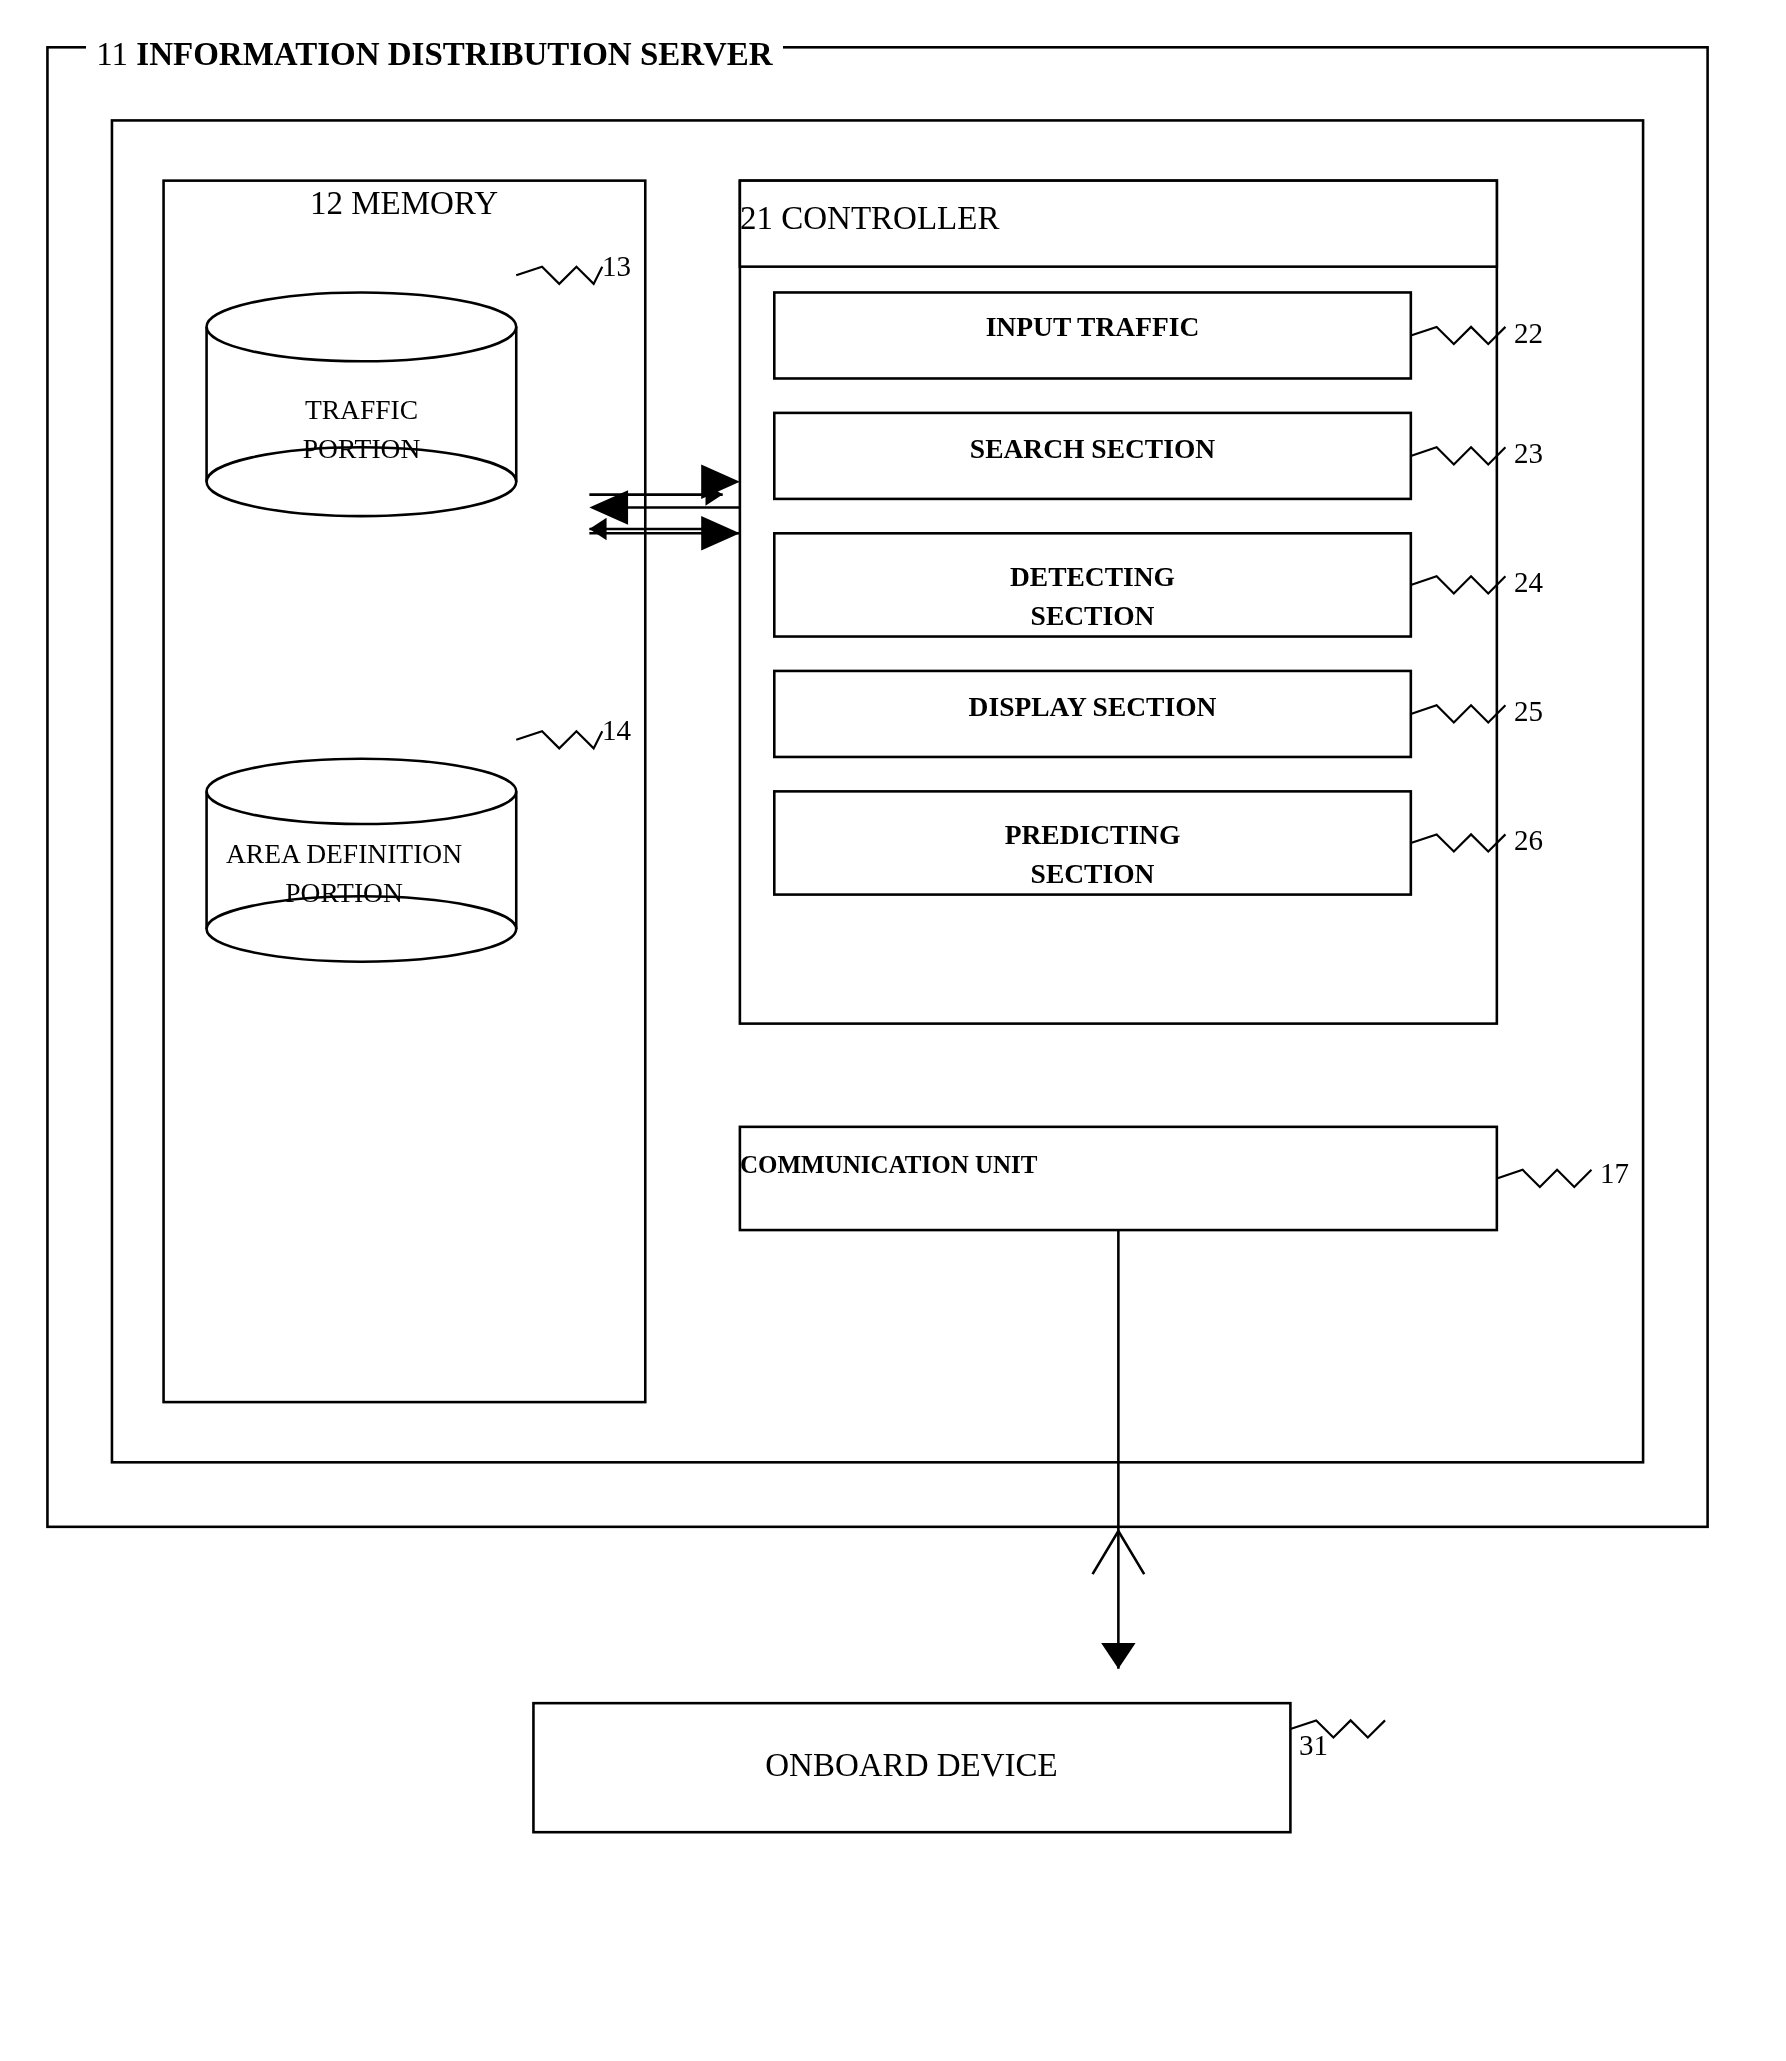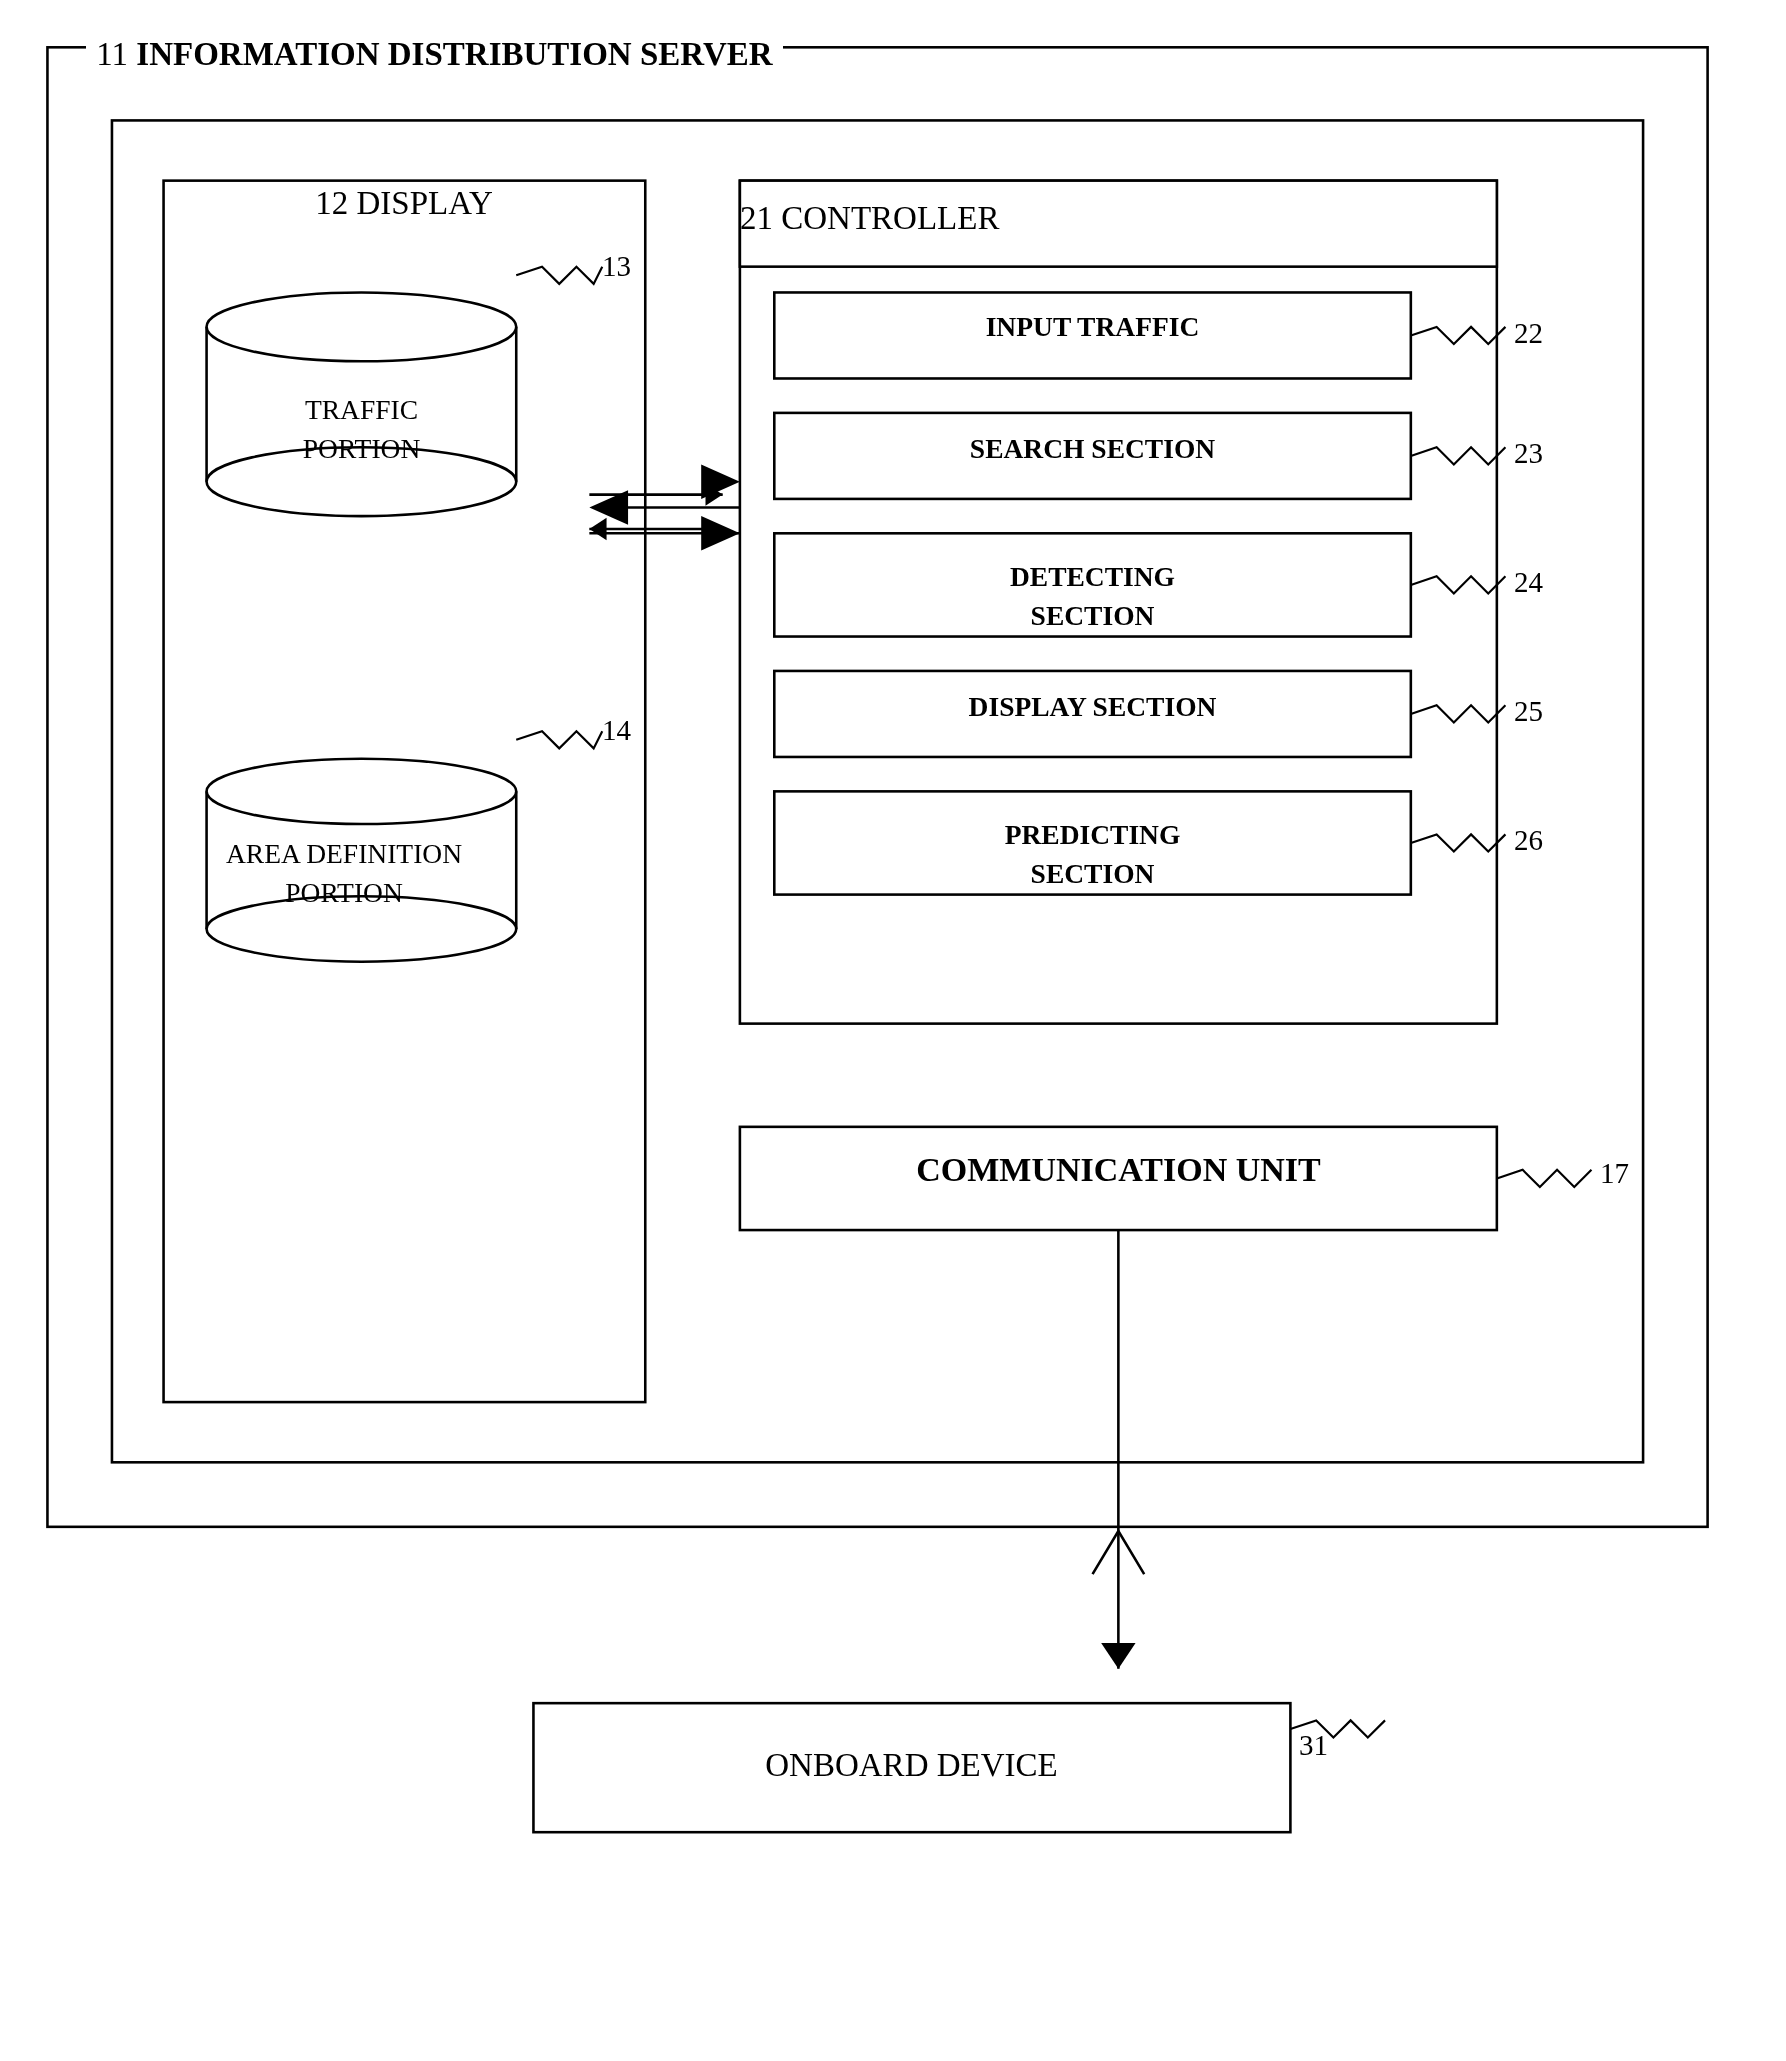--- a/index.html
+++ b/index.html
@@ -105,21 +105,21 @@
 
   </svg>
 
   <div style="position:absolute; top:36px; left:86px; background:#fff; padding:0 10.3px; font-size:33px; font-weight:bold;">
     <span style="font-weight:normal;">11</span>
     <span>INFORMATION DISTRIBUTION SERVER</span>
   </div>
 
   <div style="position:absolute; top:185px; left:163px; width:482px; text-align:center; font-size:33px;">
     <span style="font-weight:normal;">12</span>
-    <span>DISPLAY</span>
+    <span>MEMORY</span>
   </div>
 
   <div style="position:absolute; top:391px; left:241px; width:241px; text-align:center; font-size:27.5px; line-height:1.4;">
     <div>TRAFFIC</div>
     <div>PORTION</div>
   </div>
 
   <div style="position:absolute; top:250px; left:602px; font-size:29px;">13</div>
 
   <div style="position:absolute; top:835px; left:215px; width:258px; text-align:center; font-size:27.5px; line-height:1.4;">
@@ -148,20 +148,20 @@
 
   <div style="position:absolute; top:691px; left:774px; width:637px; text-align:center; font-size:27.5px; font-weight:bold;">DISPLAY SECTION</div>
   <div style="position:absolute; top:695px; left:1514px; font-size:29px;">25</div>
 
   <div style="position:absolute; top:816px; left:774px; width:637px; text-align:center; font-size:27.5px; font-weight:bold; line-height:1.4;">
     <div>PREDICTING</div>
     <div>SECTION</div>
   </div>
   <div style="position:absolute; top:824px; left:1514px; font-size:29px;">26</div>
 
-  <div style="position:absolute; top:1151px; left:740px; width:757px; text-align:center; font-size:34px; font-weight:bold;">COMMUNICATION UNIT</div>
+  <div style="position:absolute; top:1151px; left:740px; width:757px; text-align:left; font-size:25px; font-weight:bold;">COMMUNICATION UNIT</div>
   <div style="position:absolute; top:1157px; left:1600px; font-size:29px;">17</div>
 
   <div style="position:absolute; top:1747px; left:533px; width:757px; text-align:center; font-size:33px; font-weight:normal;">ONBOARD DEVICE</div>
   <div style="position:absolute; top:1729px; left:1299px; font-size:29px;">31</div>
 
 </div>
 
 
 </body></html>

